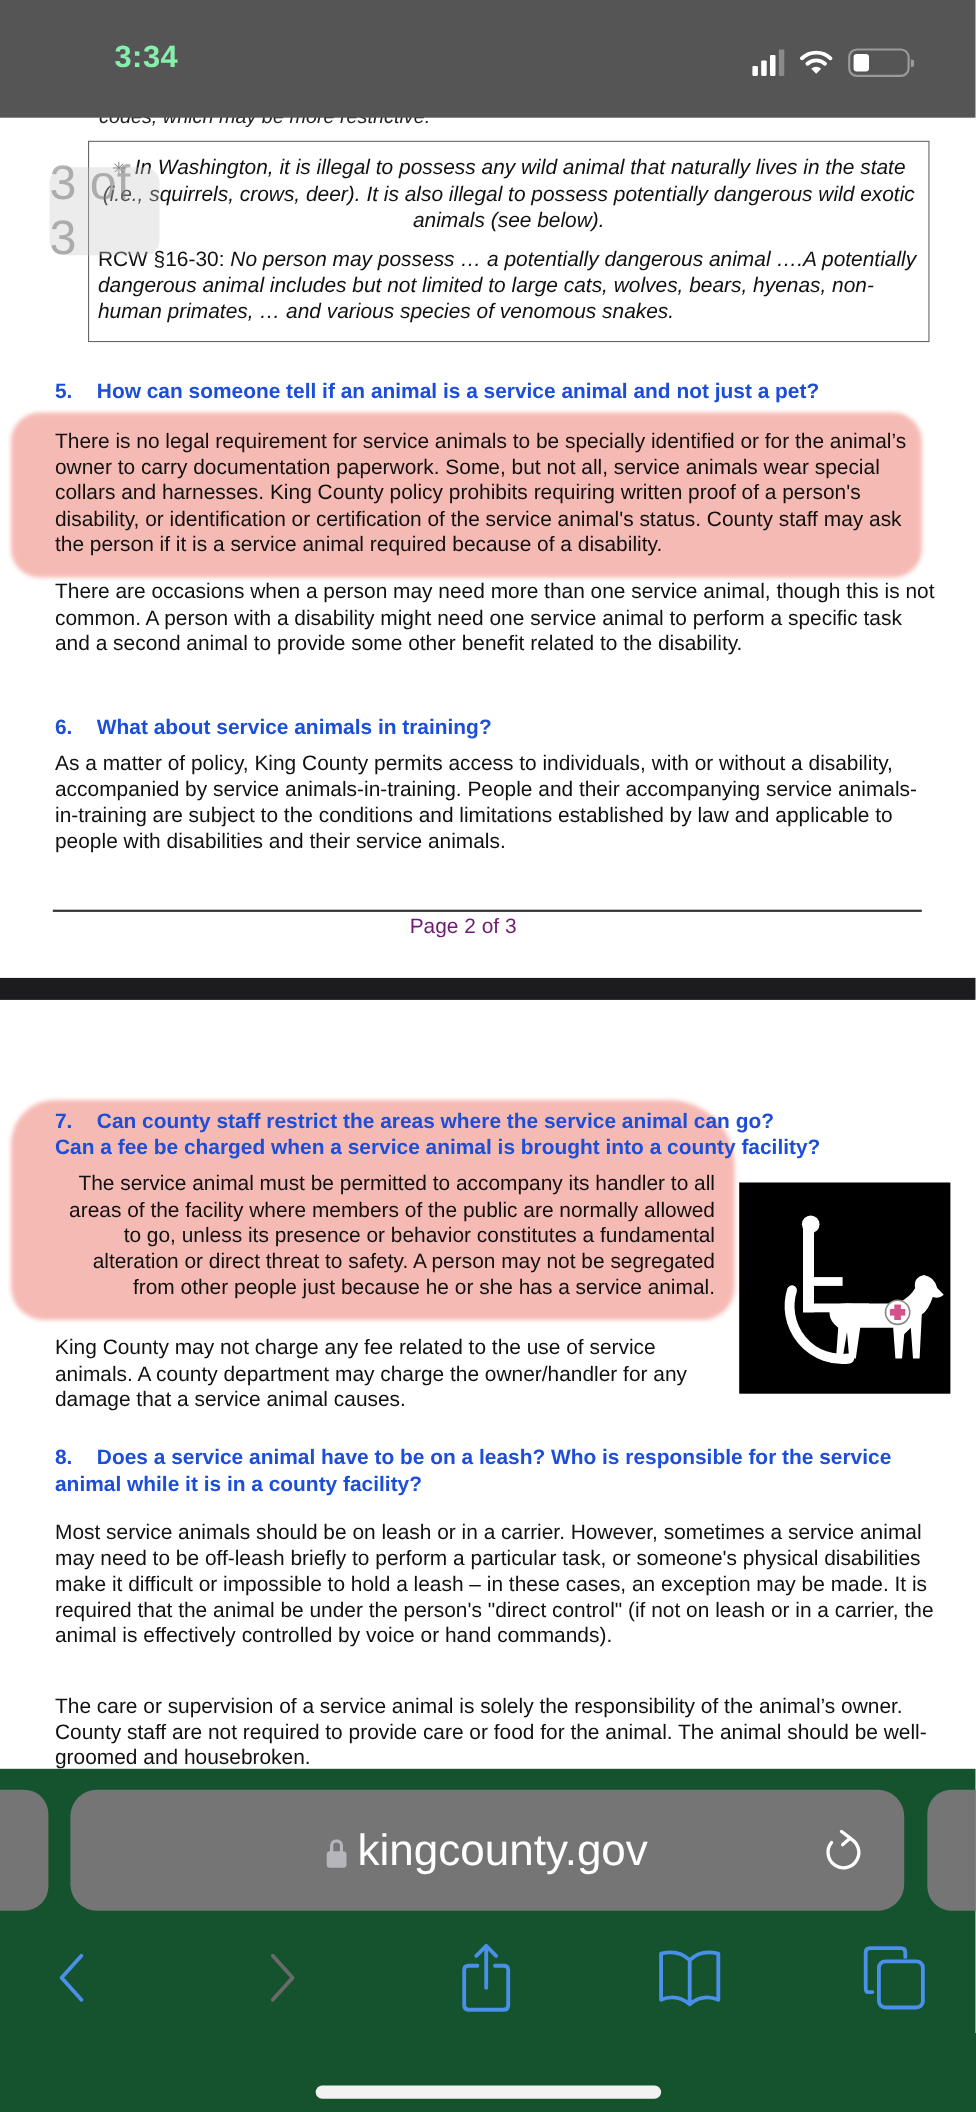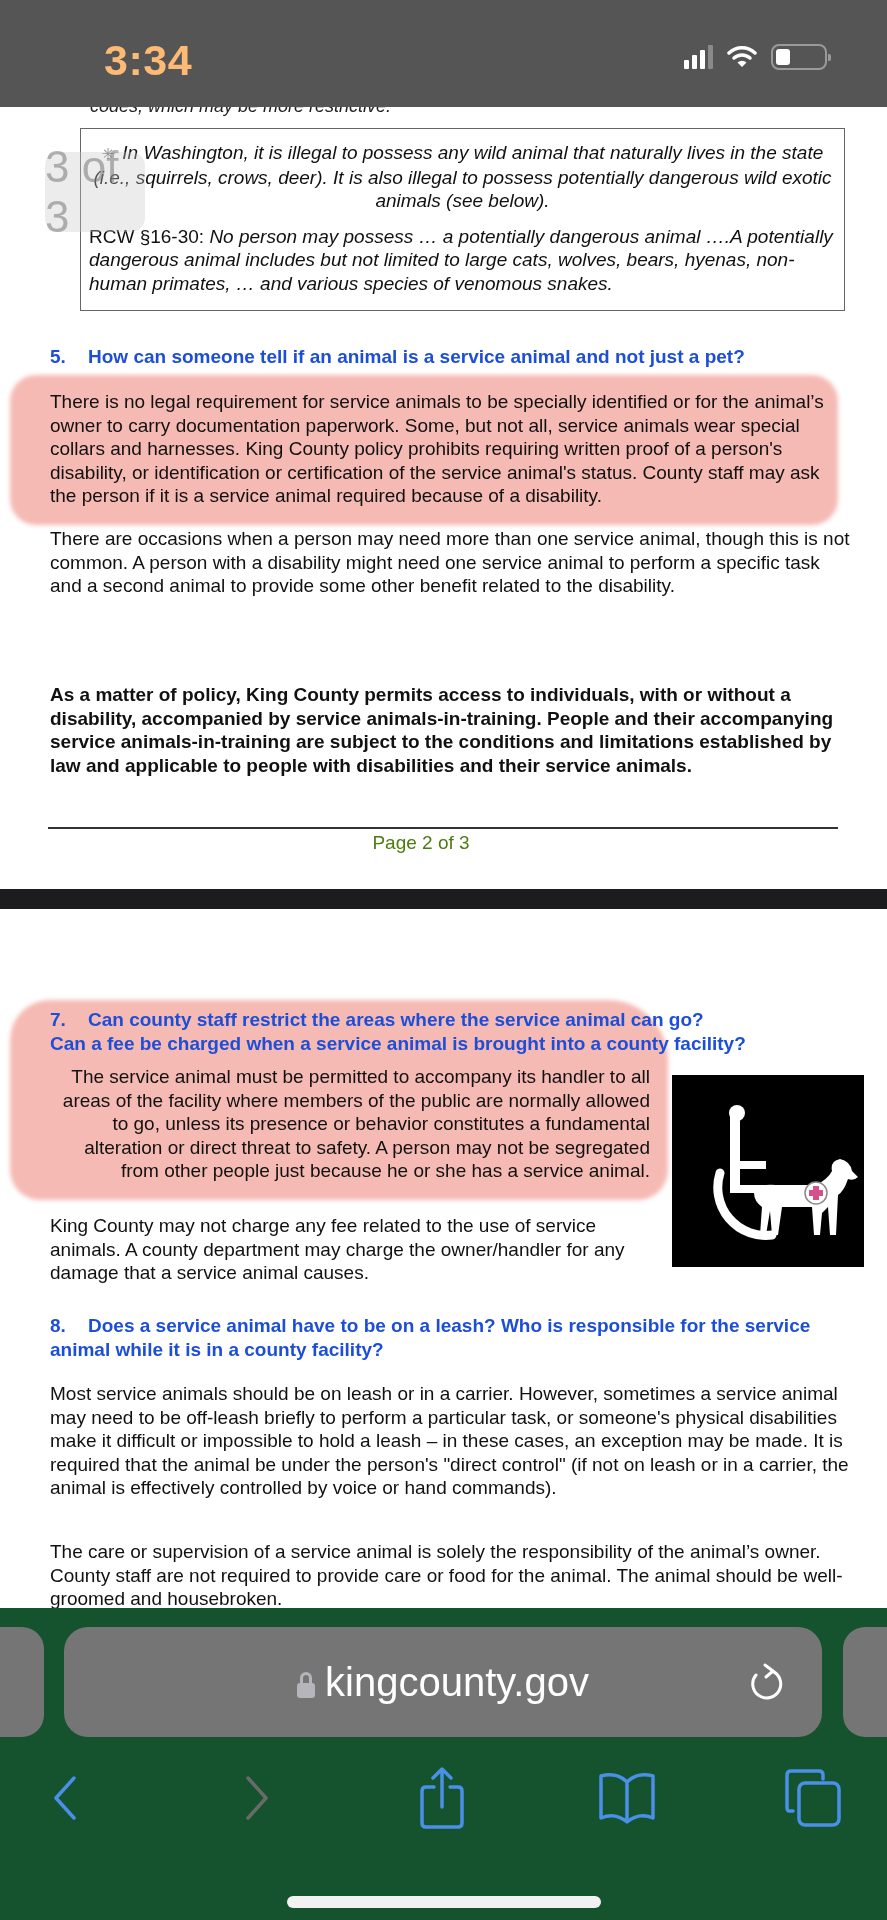--- a/index.html
+++ b/index.html
@@ -1,21 +1,21 @@
 <!DOCTYPE html>
 <html><head>
 <meta charset="utf-8">
 <style>
   * { box-sizing: border-box; margin: 0; padding: 0; }
   html, body { width: 887px; height: 1920px; overflow: hidden; background: #ffffff; }
   body { position: relative; font-family: "Liberation Sans", sans-serif; color: #111; }
 
   
   .status-bar { position: absolute; left: 0; top: 0; width: 887px; height: 107px; background: #555555; z-index: 5; }
-  .status-time { position: absolute; left: 104px; top: 36px; font-size: 43px; color: #fdba74; font-weight: bold; letter-spacing: 0.5px; }
+  .status-time { position: absolute; left: 104px; top: 36px; font-size: 28px; color: #86efac; font-weight: bold; letter-spacing: 0.5px; }
   .status-icons { position: absolute; right: 60px; top: 44px; display: flex; align-items: center; gap: 14px; }
   .signal { display: flex; align-items: flex-end; gap: 3px; height: 24px; }
   .signal span { display: block; width: 5px; background: #fff; border-radius: 1px; }
   .signal span.dim { background: #8a8a8a; }
   .battery { width: 56px; height: 26px; border: 2px solid #9a9a9a; border-radius: 8px; position: relative; padding: 3px; }
   .battery .level { width: 14px; height: 100%; background: #fff; border-radius: 3px; }
   .battery::after { content: ""; position: absolute; right: -6px; top: 8px; width: 3px; height: 7px; background: #9a9a9a; border-radius: 0 2px 2px 0; }
 
   
   .doc { position: absolute; left: 0; top: 0; width: 887px; height: 1610px; overflow: hidden; }
@@ -30,21 +30,21 @@
   .page-overlay { position: absolute; left: 45px; top: 152px; width: 100px; height: 80px; background: rgba(200,200,200,0.35); border-radius: 14px; display: flex; align-items: center; justify-content: center; font-size: 44px; color: rgba(120,120,120,0.55); z-index: 3; }
 
   .q-heading { position: absolute; left: 50px; font-size: 19px; font-weight: bold; color: #1d4ed8; line-height: 23.5px; }
   .q-heading .num { display: inline-block; width: 38px; }
   .para { position: absolute; left: 50px; font-size: 19px; line-height: 23.5px; color: #111; }
 
   .highlight { position: absolute; background: rgba(238,130,118,0.55); border-radius: 26px; filter: blur(2px); z-index: 0; }
   .txt { position: absolute; z-index: 1; }
 
   .footer-rule { position: absolute; left: 48px; top: 827px; width: 790px; height: 2px; background: #333; }
-  .footer-page { position: absolute; left: 0; width: 842px; top: 832px; text-align: center; font-size: 19px; color: #4d7c0f; }
+  .footer-page { position: absolute; left: 0; width: 842px; top: 832px; text-align: center; font-size: 19px; color: #701a75; }
   .page-gap { position: absolute; left: 0; top: 889px; width: 887px; height: 20px; background: #1c1c1e; }
 
   .sa-image { position: absolute; left: 672px; top: 1075px; width: 192px; height: 192px; background: #000; z-index: 1; }
 
   
   .browser-bar { position: absolute; left: 0; top: 1608px; width: 887px; height: 360px; background: #14532d; z-index: 5; }
   .side-tab { position: absolute; top: 19px; height: 110px; background: #757575; border-radius: 22px; }
   .url-field { position: absolute; left: 64px; top: 19px; width: 758px; height: 110px; background: #757575; border-radius: 24px; display: flex; align-items: center; justify-content: center; }
   .url-text { font-size: 40px; color: #fff; margin-left: 10px; }
   .lock { display: inline-block; width: 18px; height: 26px; position: relative; margin-top: 6px; }
@@ -94,21 +94,24 @@
 
   <div class="page-overlay">3 of 3</div>
 
   <div class="q-heading" style="top:345px; width:800px;">
     <span class="num">5.</span><span>How can someone tell if an animal is a service animal and not just a pet?</span>
   </div>
   <div class="highlight" style="left:10px; top:375px; width:828px; height:150px;"></div>
   <div class="para txt" style="top:390px; width:800px;">There is no legal requirement for service animals to be specially identified or for the animal’s owner to carry documentation paperwork. Some, but not all, service animals wear special collars and harnesses. King County policy prohibits requiring written proof of a person's disability, or identification or certification of the service animal's status. County staff may ask the person if it is a service animal required because of a disability.</div>
   <div class="para txt" style="top:527px; width:800px;">There are occasions when a person may need more than one service animal, though this is not common. A person with a disability might need one service animal to perform a specific task and a second animal to provide some other benefit related to the disability.</div>
 
-  <div class="para" style="top:683px; width:795px;font-weight:bold;">As a matter of policy, King County permits access to individuals, with or without a disability, accompanied by service animals-in-training. People and their accompanying service animals-in-training are subject to the conditions and limitations established by law and applicable to people with disabilities and their service animals.</div>
+  <div class="q-heading" style="top:650px; width:800px;">
+    <span class="num">6.</span><span>What about service animals in training?</span>
+  </div>
+  <div class="para" style="top:683px; width:795px;">As a matter of policy, King County permits access to individuals, with or without a disability, accompanied by service animals-in-training. People and their accompanying service animals-in-training are subject to the conditions and limitations established by law and applicable to people with disabilities and their service animals.</div>
 
   <div class="footer-rule"></div>
   <div class="footer-page">Page 2 of 3</div>
 
   <div class="page-gap"></div>
 
   <div class="highlight" style="left:10px; top:1000px; width:658px; height:200px; border-radius: 40px 60px 30px 30px;"></div>
   <div class="q-heading txt" style="top:1008px; width:820px;">
     <div><span class="num">7.</span><span>Can county staff restrict the areas where the service animal can go?</span></div>
     <div>Can a fee be charged when a service animal is brought into a county facility?</div>

